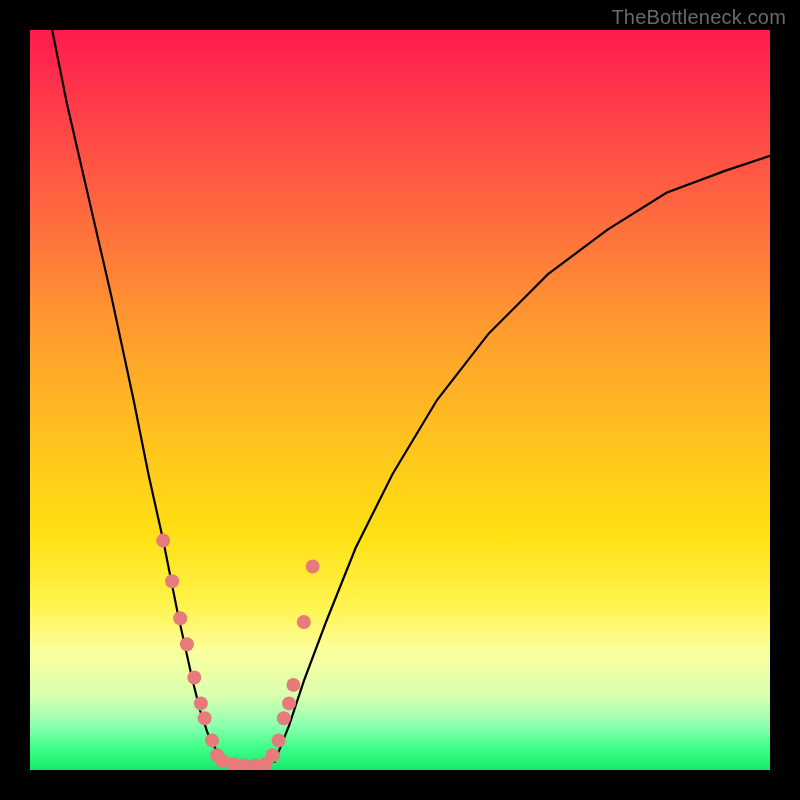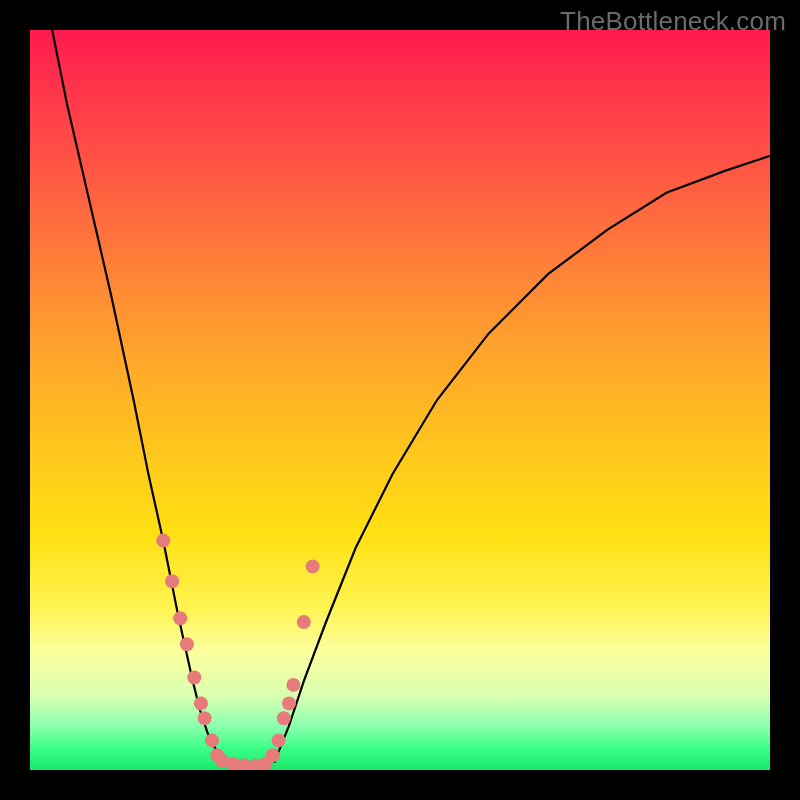--- a/index.html
+++ b/index.html
@@ -29,21 +29,21 @@
       #d9ffb0 90%,
       #8dffb0 94%,
       #3dff88 97%,
       #17e86a 100%);
   }
   .watermark {
     position: absolute;
     top: 6px;
     right: 14px;
     color: #6a6a6a;
-    font-size: 26px;
+    font-size: 20px;
     font-weight: 500;
     letter-spacing: 0.2px;
     font-family: Arial, sans-serif;
   }
   svg.plot {
     position: absolute;
     left: 30px;
     top: 30px;
     width: 740px;
     height: 740px;

